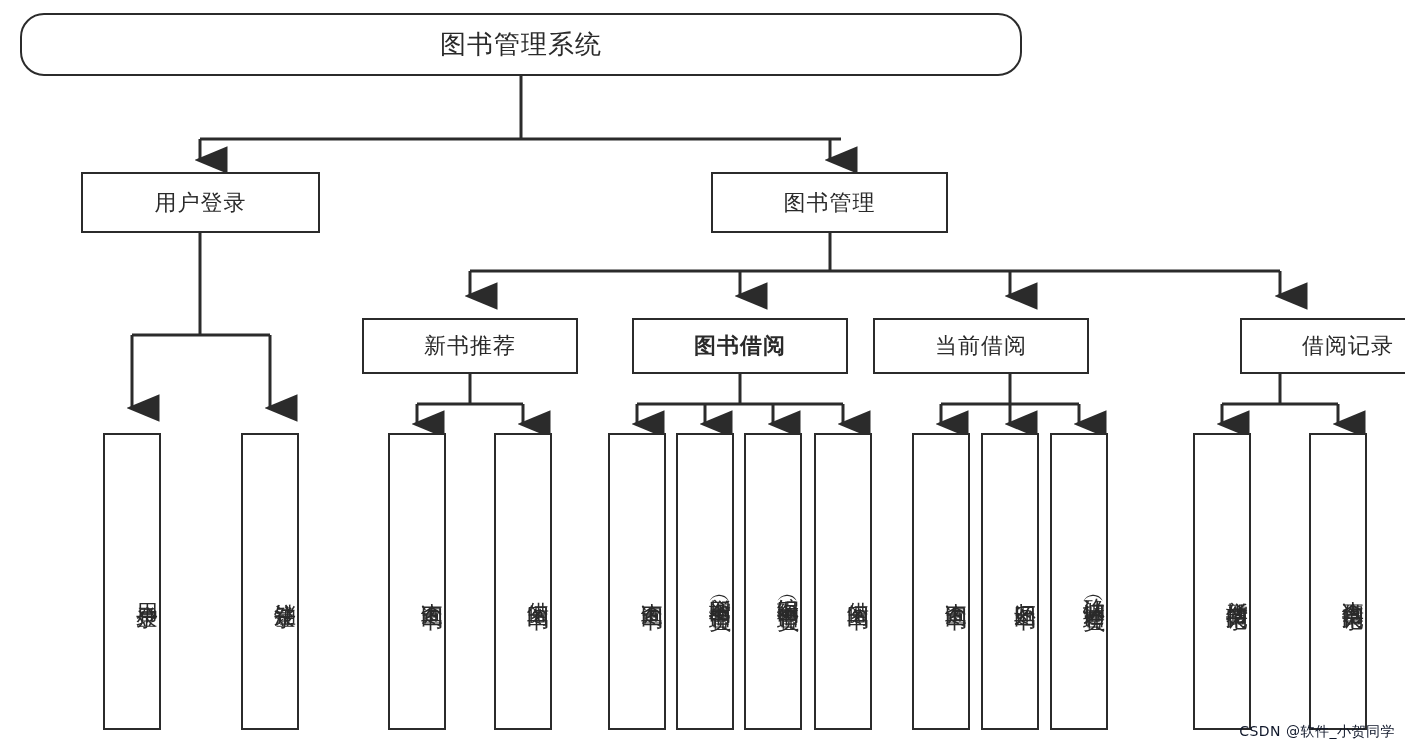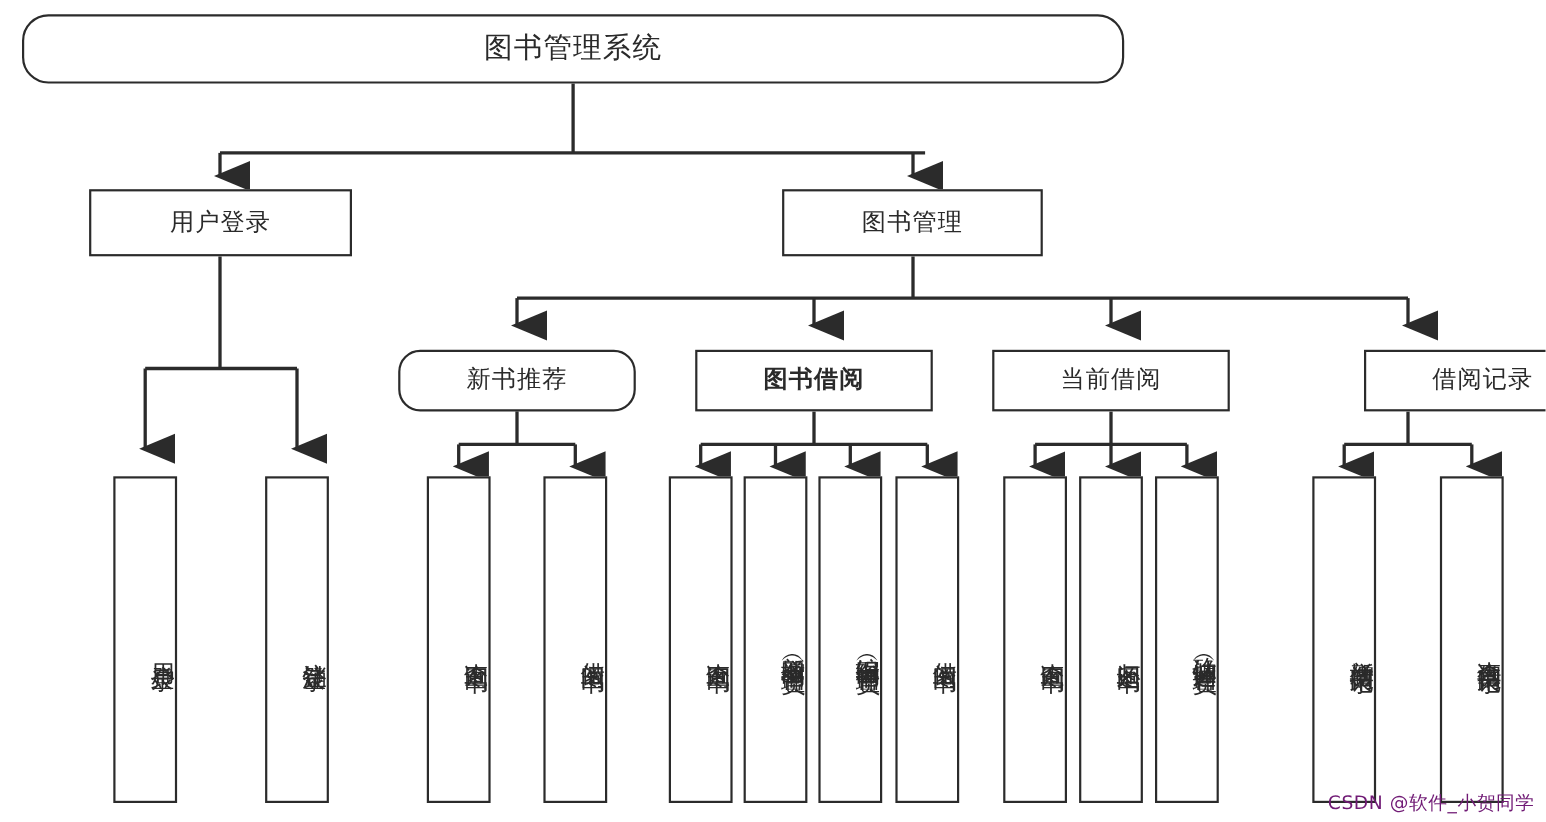--- a/index.html
+++ b/index.html
@@ -33,22 +33,22 @@
     justify-content:center;
   }
   .node.leaf .vtext{
     writing-mode:vertical-rl;
     text-orientation:upright;
     white-space:nowrap;
   }
   #watermark{
     position:absolute;
     right:10px;bottom:6px;
-    font-size:17px;
-    color:#701a75;
+    font-size:14px;
+    color:#0f172a;
     letter-spacing:0.5px;
     white-space:nowrap;
     pointer-events:none;
   }
 </style>
 </head>
 <body>
 
 <div id="canvas">
 
@@ -108,27 +108,27 @@
     <span>图书管理系统</span>
   </div>
 
   <div class="node horiz" style="left:81px;top:172px;width:239px;height:61px;">
     <span>用户登录</span>
   </div>
   <div class="node horiz" style="left:711px;top:172px;width:237px;height:61px;">
     <span>图书管理</span>
   </div>
 
-  <div class="node horiz" style="left:362px;top:318px;width:216px;height:56px;border-radius:20px;">
+  <div class="node horiz" style="left:362px;top:318px;width:216px;height:56px;">
     <span>新书推荐</span>
   </div>
   <div class="node horiz" style="left:632px;top:318px;width:216px;height:56px;font-weight:bold;">
     <span>图书借阅</span>
   </div>
-  <div class="node horiz" style="left:902px;top:318px;width:216px;height:56px;">
+  <div class="node horiz" style="left:873px;top:318px;width:216px;height:56px;">
     <span>当前借阅</span>
   </div>
   <div class="node horiz" style="left:1240px;top:318px;width:216px;height:56px;">
     <span>借阅记录</span>
   </div>
 
   <div class="node leaf" style="left:103px;top:433px;width:58px;height:297px;">
     <span class="vtext">用户登录</span>
   </div>
   <div class="node leaf" style="left:241px;top:433px;width:58px;height:297px;">

